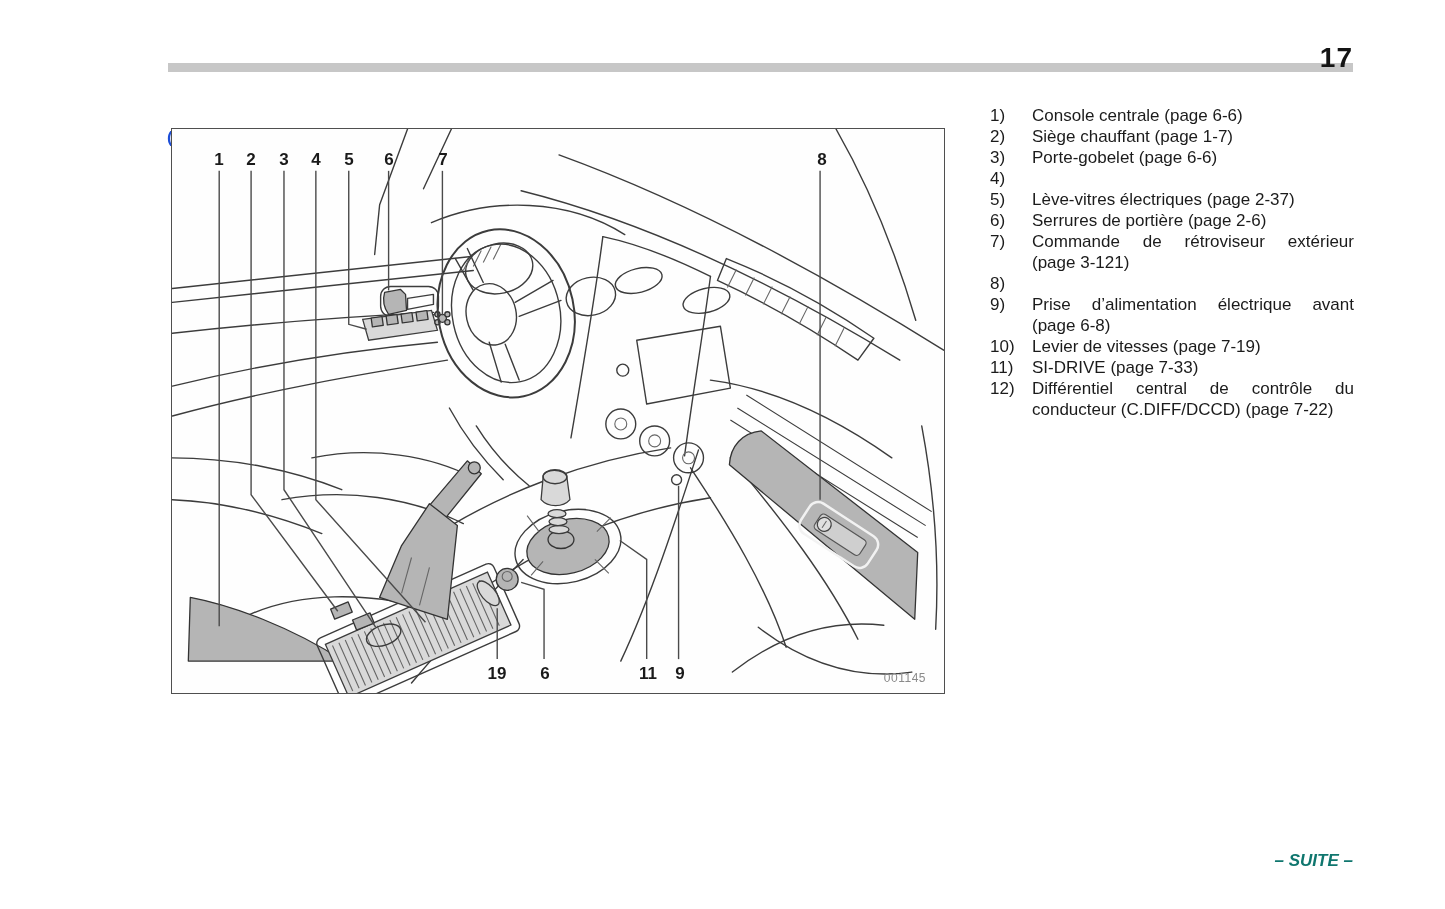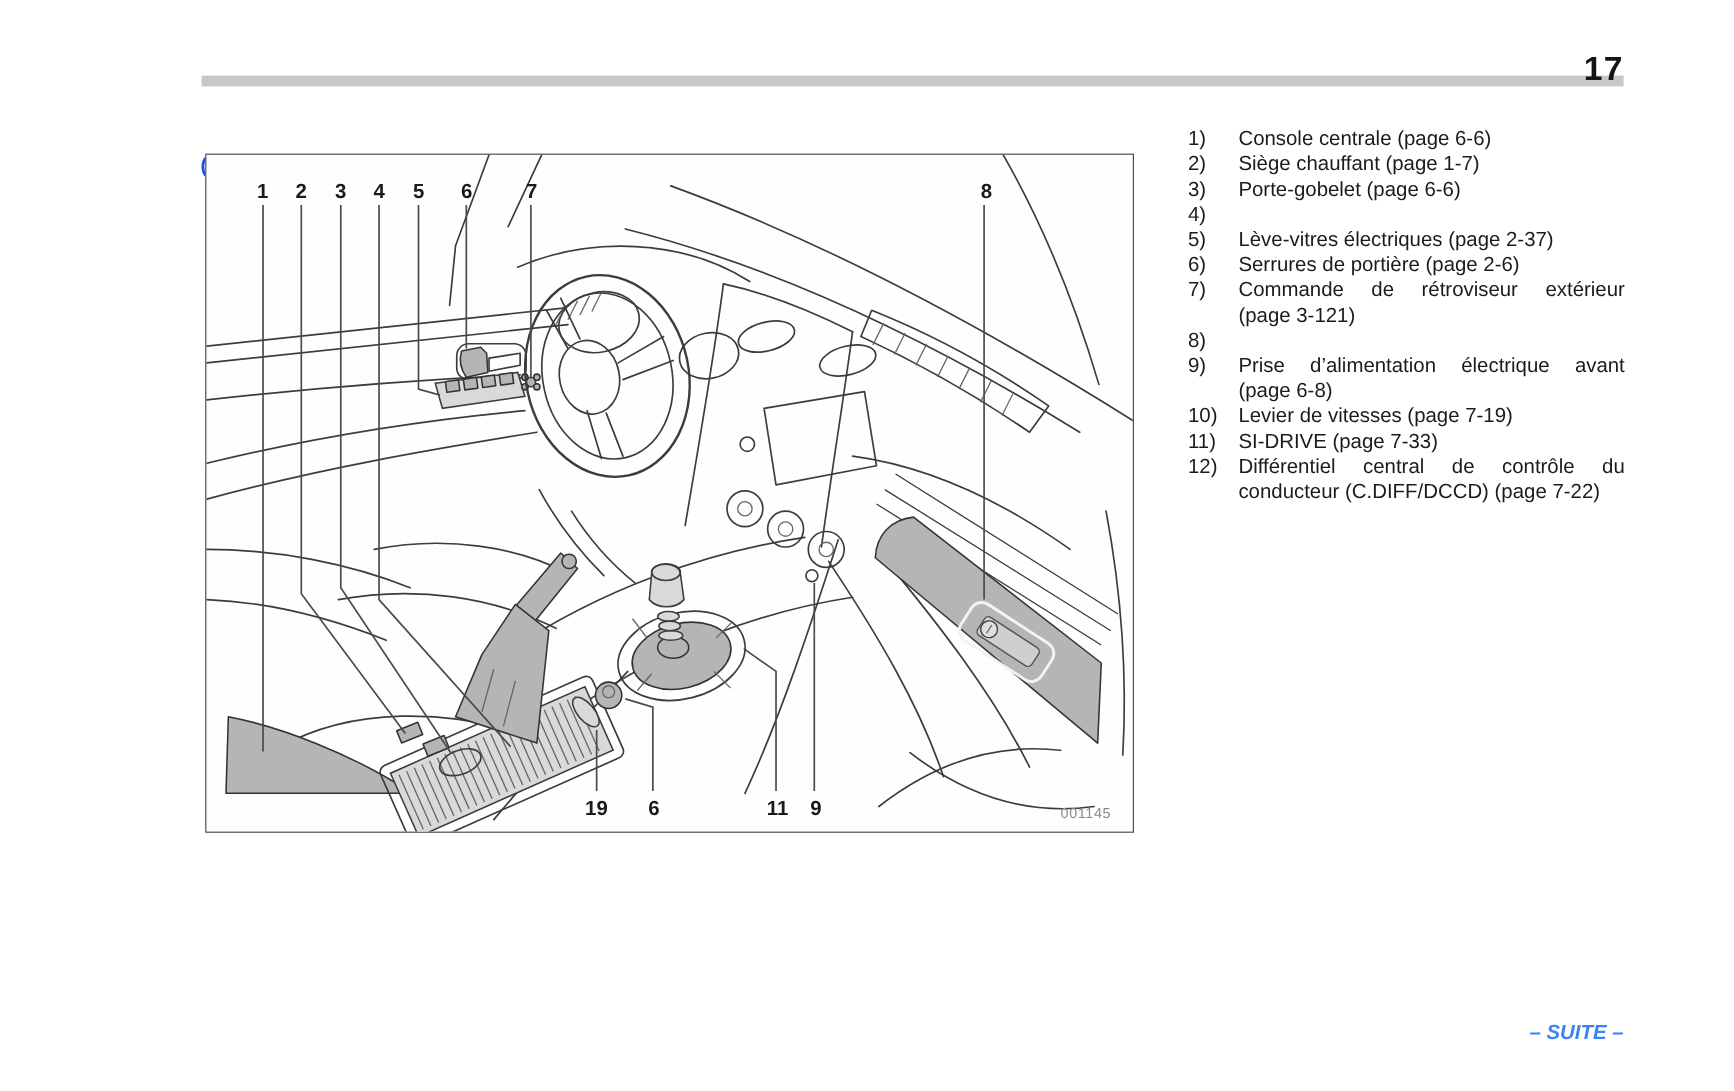--- a/index.html
+++ b/index.html
@@ -21,21 +21,21 @@
   .figure-code{position:absolute;right:18px;bottom:8px;font-size:12px;color:#8a8a8a;letter-spacing:.5px;}
 
   
   .legend{position:absolute;left:990px;top:105px;width:364px;}
   .legend-row{display:grid;grid-template-columns:42px 1fr;font-size:17px;line-height:21px;}
   .legend-num{text-align:left;}
   .legend-text{text-align:justify;}
 
   
   .footer-note{position:absolute;right:92px;top:851px;font-size:17px;font-weight:bold;
-               font-style:italic;color:#3b82f6;}
+               font-style:italic;color:#0f766e;}
 
   
   .ln{fill:none;stroke:#3c3c3c;stroke-width:1.4;stroke-linecap:round;stroke-linejoin:round;}
   .ln2{fill:none;stroke:#3c3c3c;stroke-width:2;stroke-linecap:round;stroke-linejoin:round;}
   .shade{fill:#b5b5b5;stroke:#333;stroke-width:1.3;stroke-linejoin:round;}
   .shade-lt{fill:#d9d9d9;stroke:#3c3c3c;stroke-width:1.3;}
   .thin{fill:none;stroke:#666;stroke-width:1.1;}
   .callout-ln{fill:none;stroke:#4a4a4a;stroke-width:1.4;}
 </style>
 </head>

